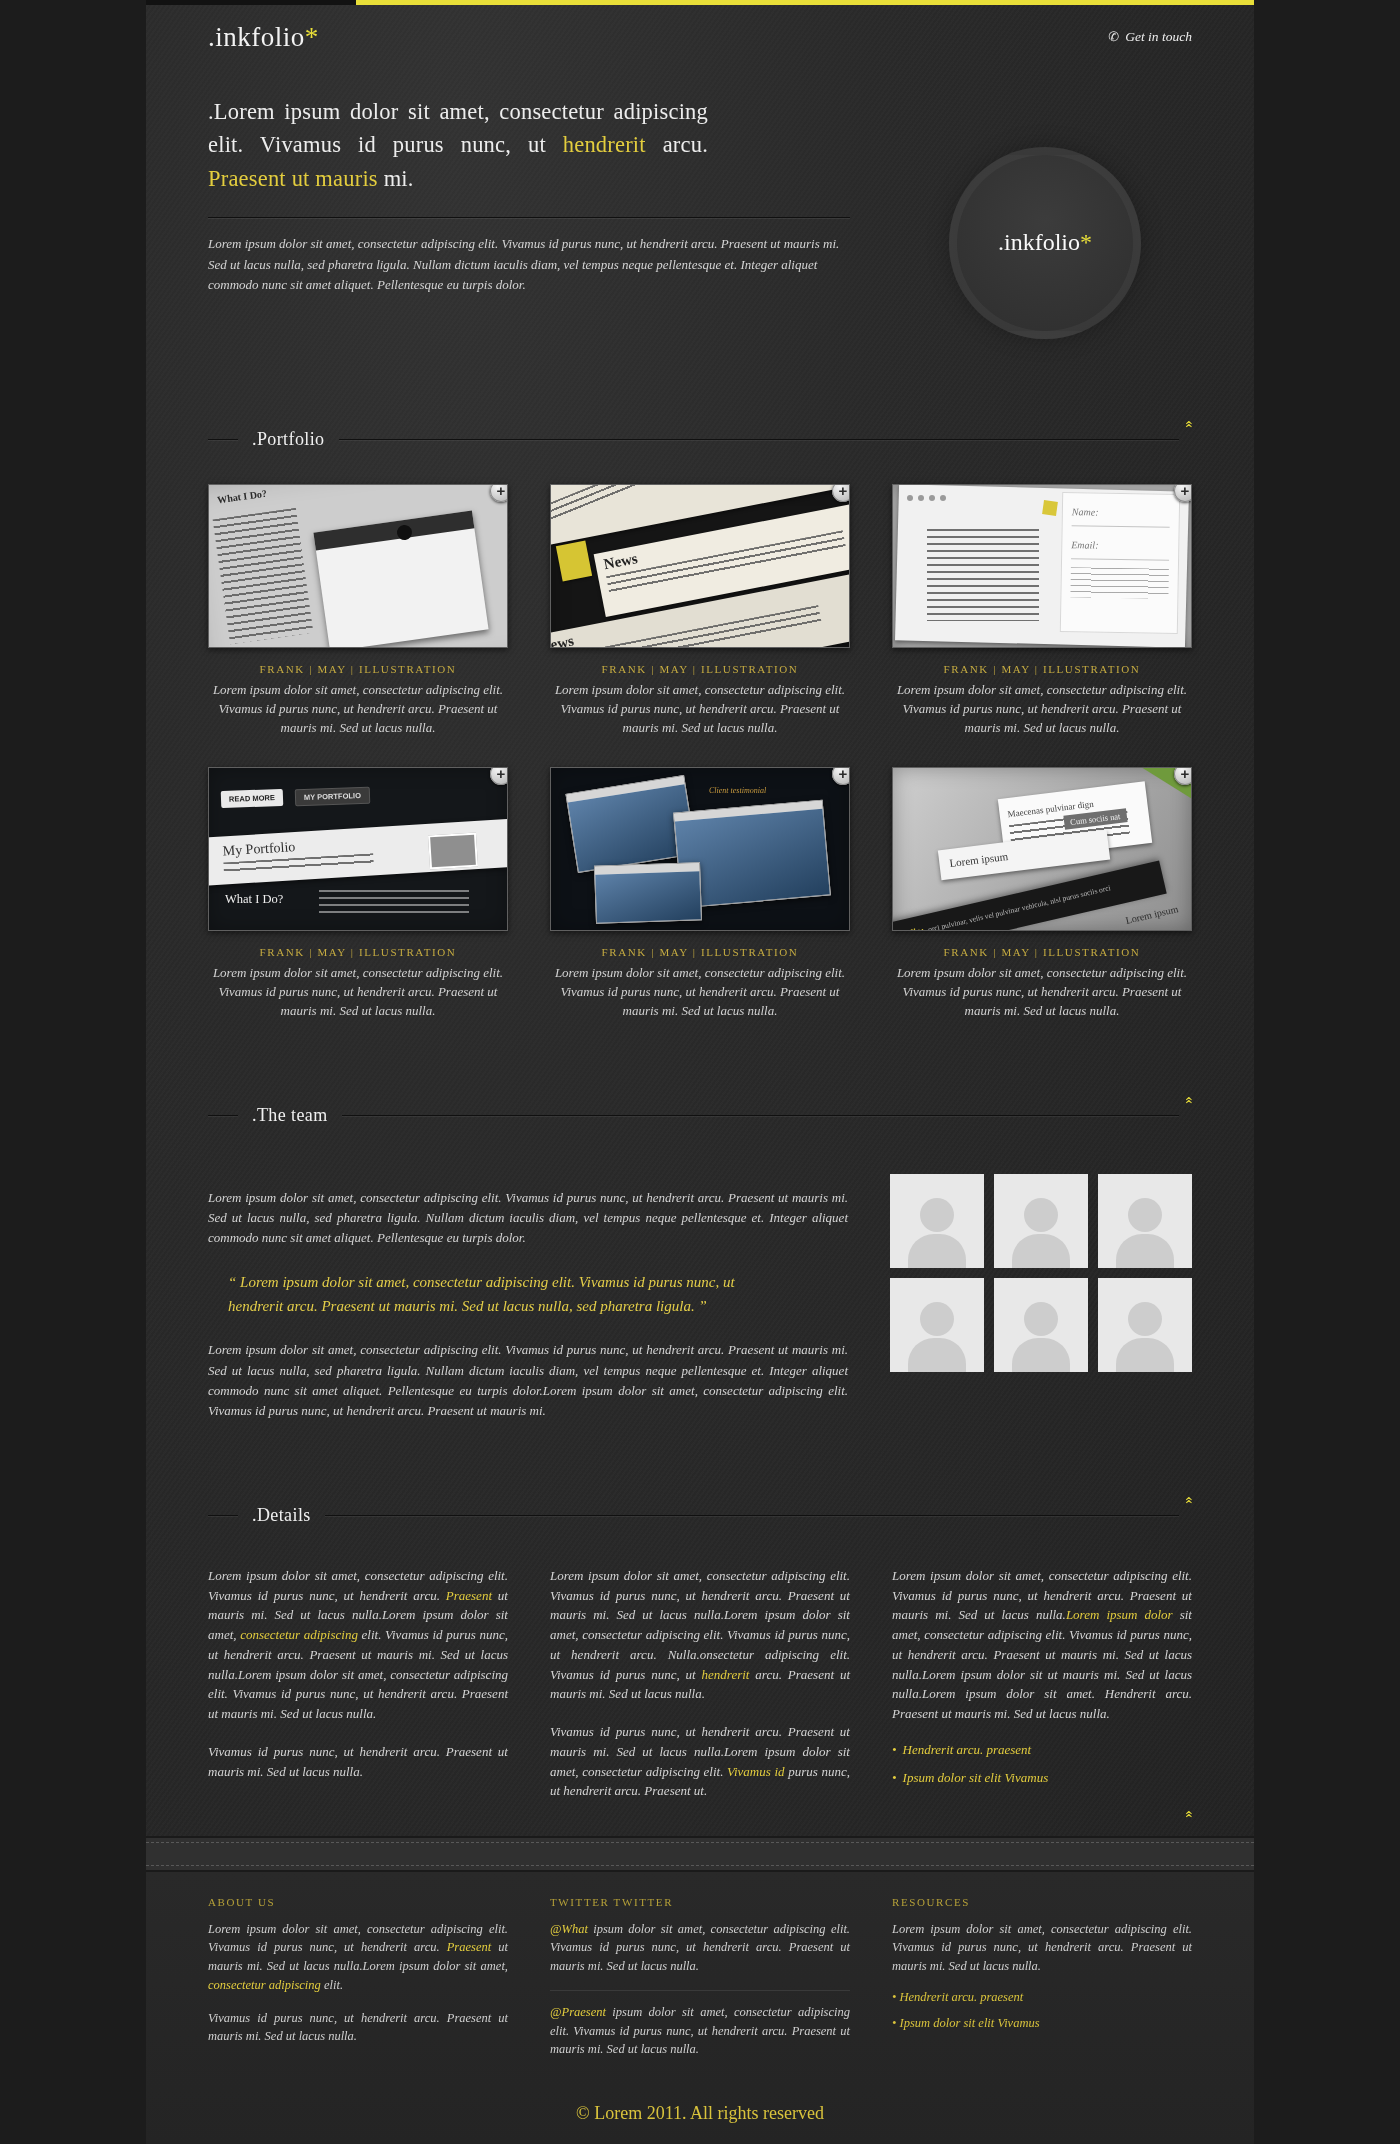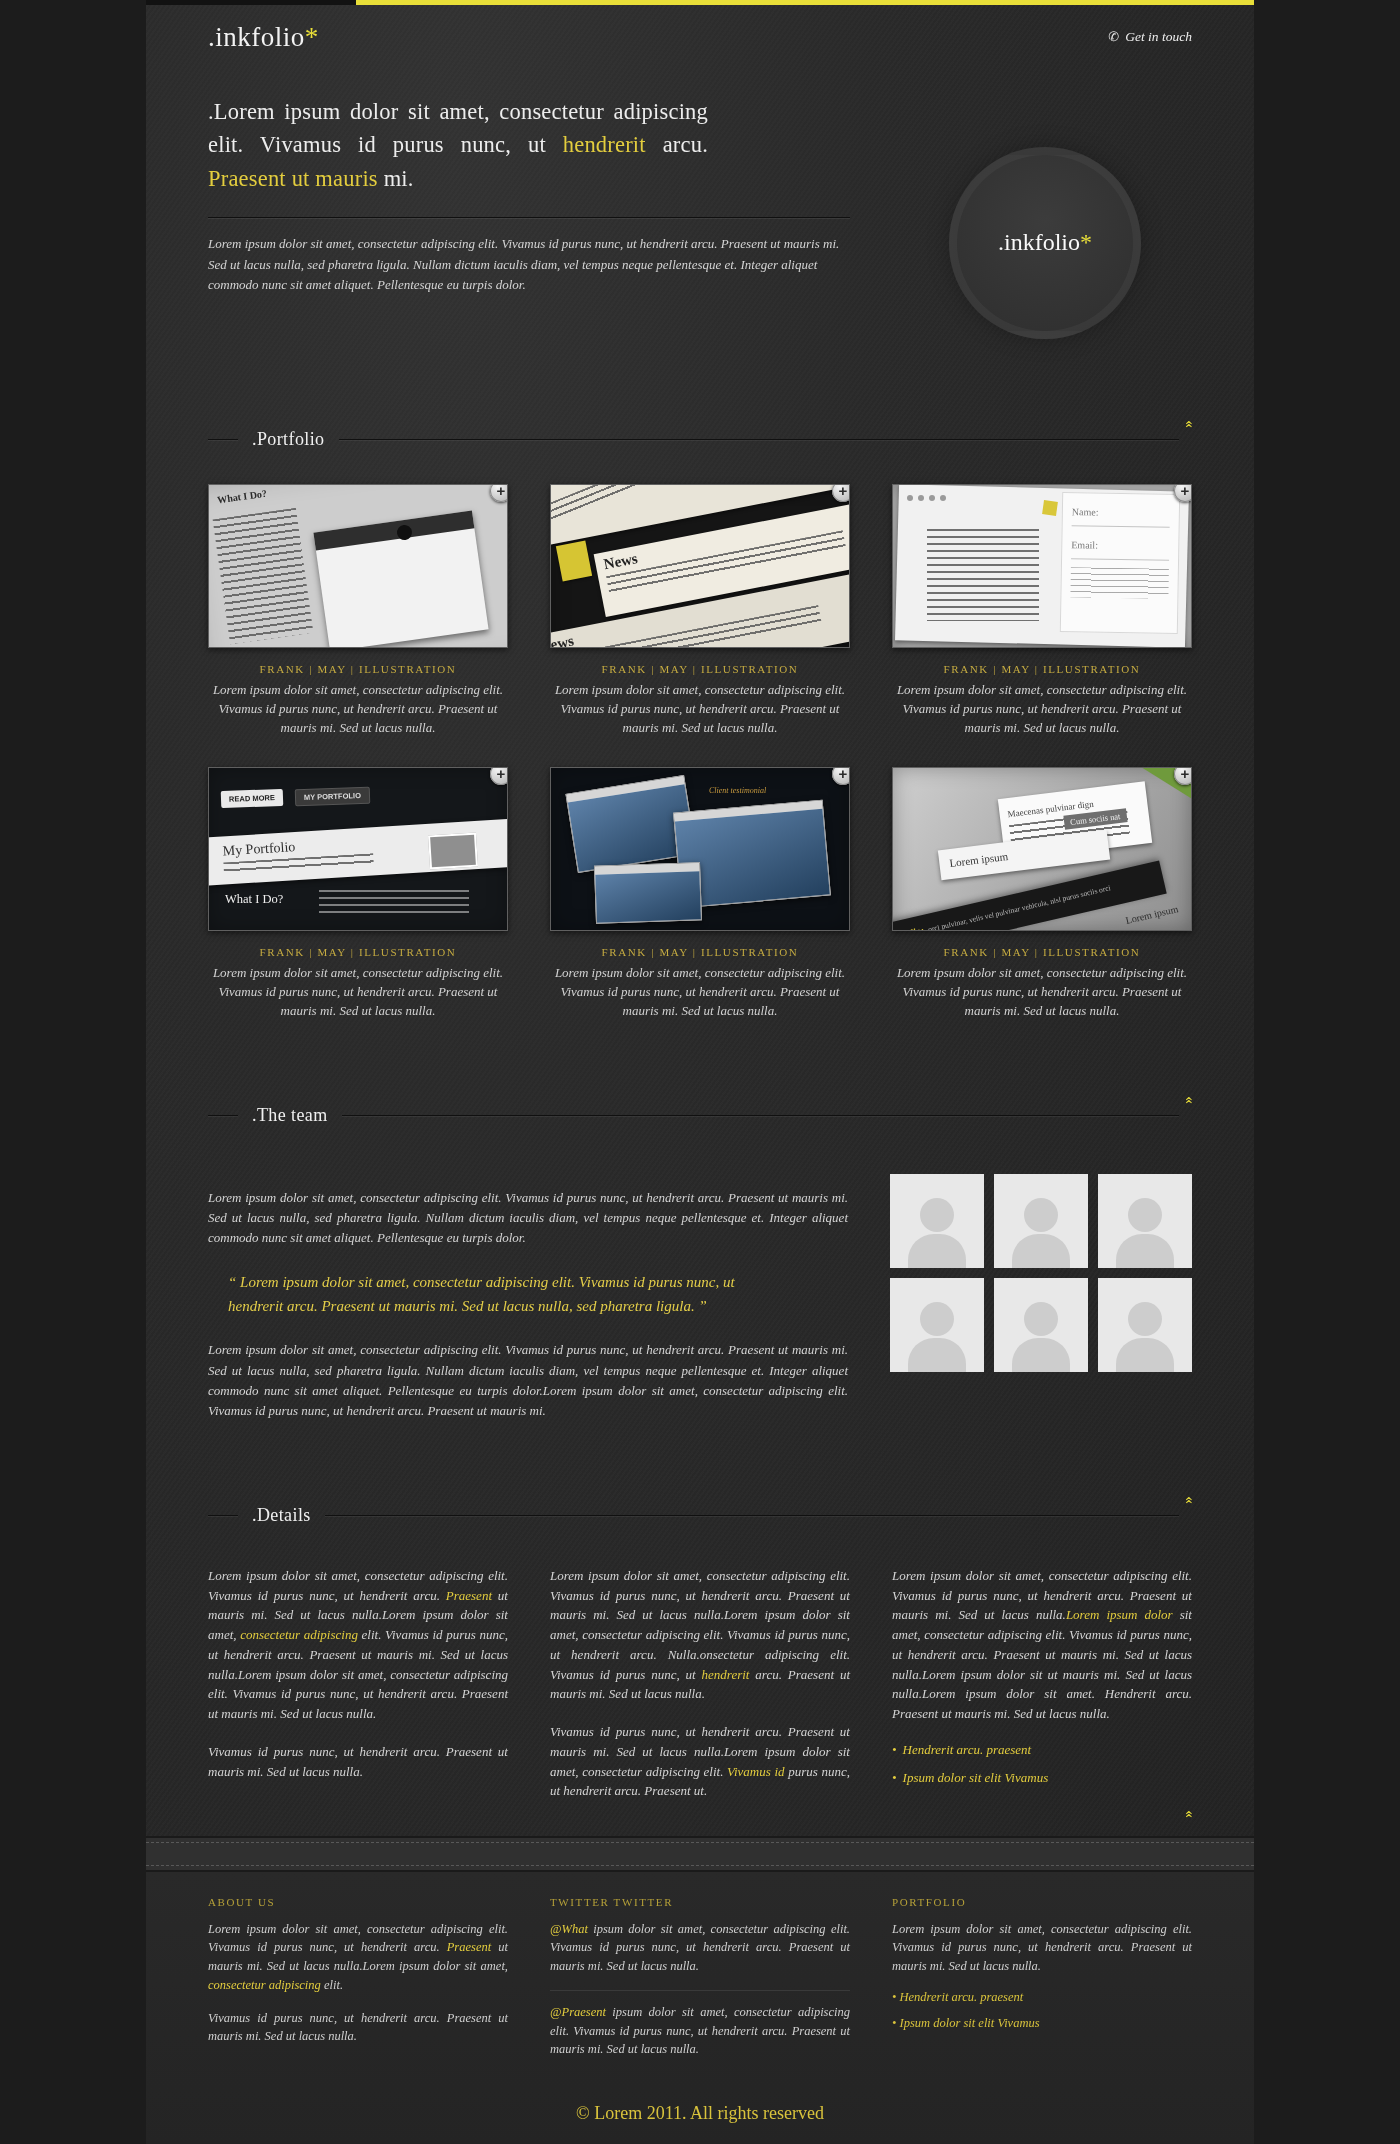--- a/index.html
+++ b/index.html
@@ -78,21 +78,21 @@
   .t1 .p3{left:-20px;top:118px;width:350px;height:66px;background:#e2ded2;transform:rotate(-11deg);padding:4px 10px;box-sizing:border-box;}
   .news{font-size:15px;font-weight:bold;color:#222;display:block;}
   .t1 .sm{width:85%;height:18px;margin-top:3px;}
 
   .t2{background:#b9b9b9;}
   .t2 .s1{left:4px;top:3px;width:290px;height:156px;background:#f1f1f1;transform:rotate(1.5deg);}
   .t2 .dots{left:14px;top:10px;display:flex;gap:5px;}
   .t2 .dots i{width:6px;height:6px;border-radius:50%;background:#9a9a9a;display:block;}
   .t2 .mid{left:34px;top:44px;width:112px;height:92px;}
   .t2 .note{right:12px;top:8px;width:118px;height:140px;background:#fbfbfb;border:1px solid #d8d8d8;transform:rotate(1deg);padding:8px 9px;box-sizing:border-box;}
-  .t2 .fld{font-size:10px;color:#777;}
+  .t2 .fld{font-style:italic;font-size:10px;color:#777;}
   .t2 .ln{height:1px;background:#c4c4c4;margin:6px 0 8px;}
   .t2 .scr{height:30px;margin-top:4px;background:repeating-linear-gradient(rgba(150,150,150,.8) 0 1px, transparent 1px 6px);}
   .t2 .stamp{left:150px;top:16px;width:14px;height:14px;background:#d9c73a;transform:rotate(8deg);}
 
   .t3{background:#14171a;}
   .t3 .b1{left:12px;top:22px;font:bold 7.5px "Liberation Sans",sans-serif;color:#222;background:#e9e9e9;padding:4px 8px;border-radius:2px;transform:rotate(-2deg);}
   .t3 .b2{left:86px;top:20px;font:bold 7.5px "Liberation Sans",sans-serif;color:#ddd;background:#3a3a3a;border:1px solid #555;padding:3px 8px;border-radius:2px;transform:rotate(-2deg);}
   .t3 .band{left:-12px;top:60px;width:330px;height:48px;background:#ececec;transform:rotate(-3.5deg);padding:5px 26px;box-sizing:border-box;box-shadow:0 2px 5px rgba(0,0,0,.5);}
   .t3 .band .bh{font-size:14px;color:#2e2e2e;}
   .t3 .band .bl{width:150px;height:12px;margin-top:3px;}
@@ -370,21 +370,21 @@
         <p class="fpara"><span>Lorem ipsum dolor sit amet, consectetur adipiscing elit. Vivamus id purus nunc, ut hendrerit arcu. </span><span class="hl">Praesent</span><span> ut mauris mi. Sed ut lacus nulla.Lorem ipsum dolor sit amet, </span><span class="hl">consectetur adipiscing</span><span> elit.</span></p>
         <p class="fpara">Vivamus id purus nunc, ut hendrerit arcu. Praesent ut mauris mi. Sed ut lacus nulla.</p>
       </div>
       <div>
         <h3 class="fh">TWITTER TWITTER</h3>
         <p class="fpara"><span class="hl">@What</span><span> ipsum dolor sit amet, consectetur adipiscing elit. Vivamus id purus nunc, ut hendrerit arcu. Praesent ut mauris mi. Sed ut lacus nulla.</span></p>
         <div class="tweet-div"></div>
         <p class="fpara"><span class="hl">@Praesent</span><span> ipsum dolor sit amet, consectetur adipiscing elit. Vivamus id purus nunc, ut hendrerit arcu. Praesent ut mauris mi. Sed ut lacus nulla.</span></p>
       </div>
       <div>
-        <h3 class="fh">PORTFOLIO</h3>
+        <h3 class="fh">RESOURCES</h3>
         <p class="fpara">Lorem ipsum dolor sit amet, consectetur adipiscing elit. Vivamus id purus nunc, ut hendrerit arcu. Praesent ut mauris mi. Sed ut lacus nulla.</p>
         <a class="flink"><span class="b">•</span> <span>Hendrerit arcu. praesent</span></a>
         <a class="flink"><span class="b">•</span> <span>Ipsum dolor sit elit Vivamus</span></a>
       </div>
     </div>
     <div class="copyright">© Lorem 2011. All rights reserved</div>
   </div>
 </div>
 
 </body></html>

